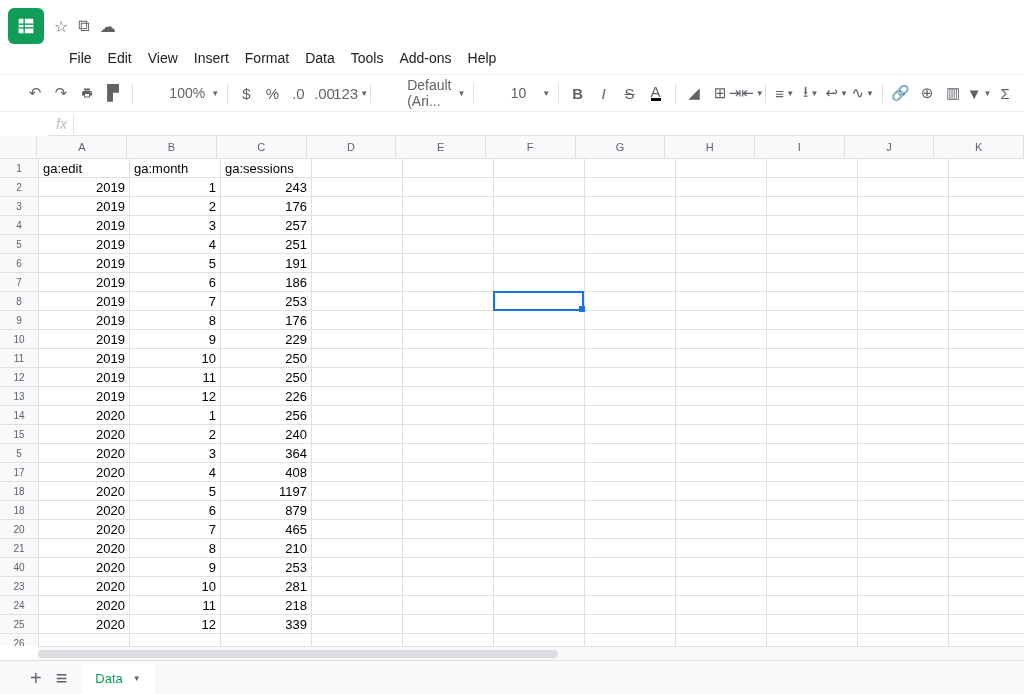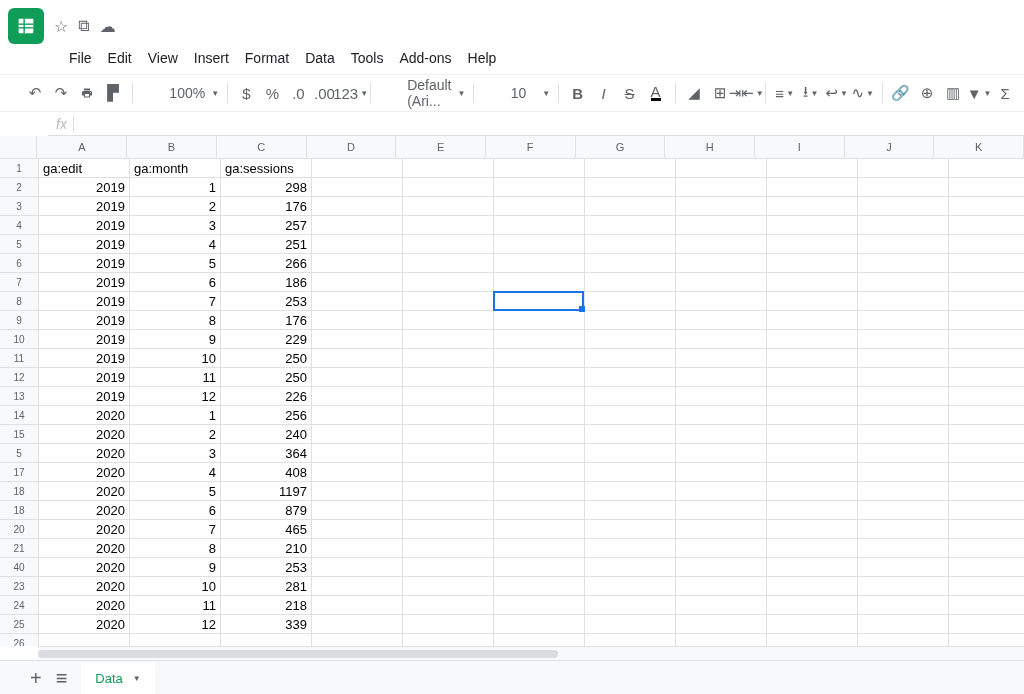--- a/index.html
+++ b/index.html
@@ -189,21 +189,21 @@
           <div class="cell"></div>
           <div class="cell"></div>
           <div class="cell"></div>
           <div class="cell"></div>
           <div class="cell"></div>
           <div class="cell"></div>
         </div>
         <div class="row">
           <div class="cell r">2019</div>
           <div class="cell r">1</div>
-          <div class="cell r">298</div>
+          <div class="cell r">243</div>
           <div class="cell"></div>
           <div class="cell"></div>
           <div class="cell"></div>
           <div class="cell"></div>
           <div class="cell"></div>
           <div class="cell"></div>
           <div class="cell"></div>
           <div class="cell"></div>
         </div>
         <div class="row">
@@ -241,21 +241,21 @@
           <div class="cell"></div>
           <div class="cell"></div>
           <div class="cell"></div>
           <div class="cell"></div>
           <div class="cell"></div>
           <div class="cell"></div>
         </div>
         <div class="row">
           <div class="cell r">2019</div>
           <div class="cell r">5</div>
-          <div class="cell r">266</div>
+          <div class="cell r">191</div>
           <div class="cell"></div>
           <div class="cell"></div>
           <div class="cell"></div>
           <div class="cell"></div>
           <div class="cell"></div>
           <div class="cell"></div>
           <div class="cell"></div>
           <div class="cell"></div>
         </div>
         <div class="row">

